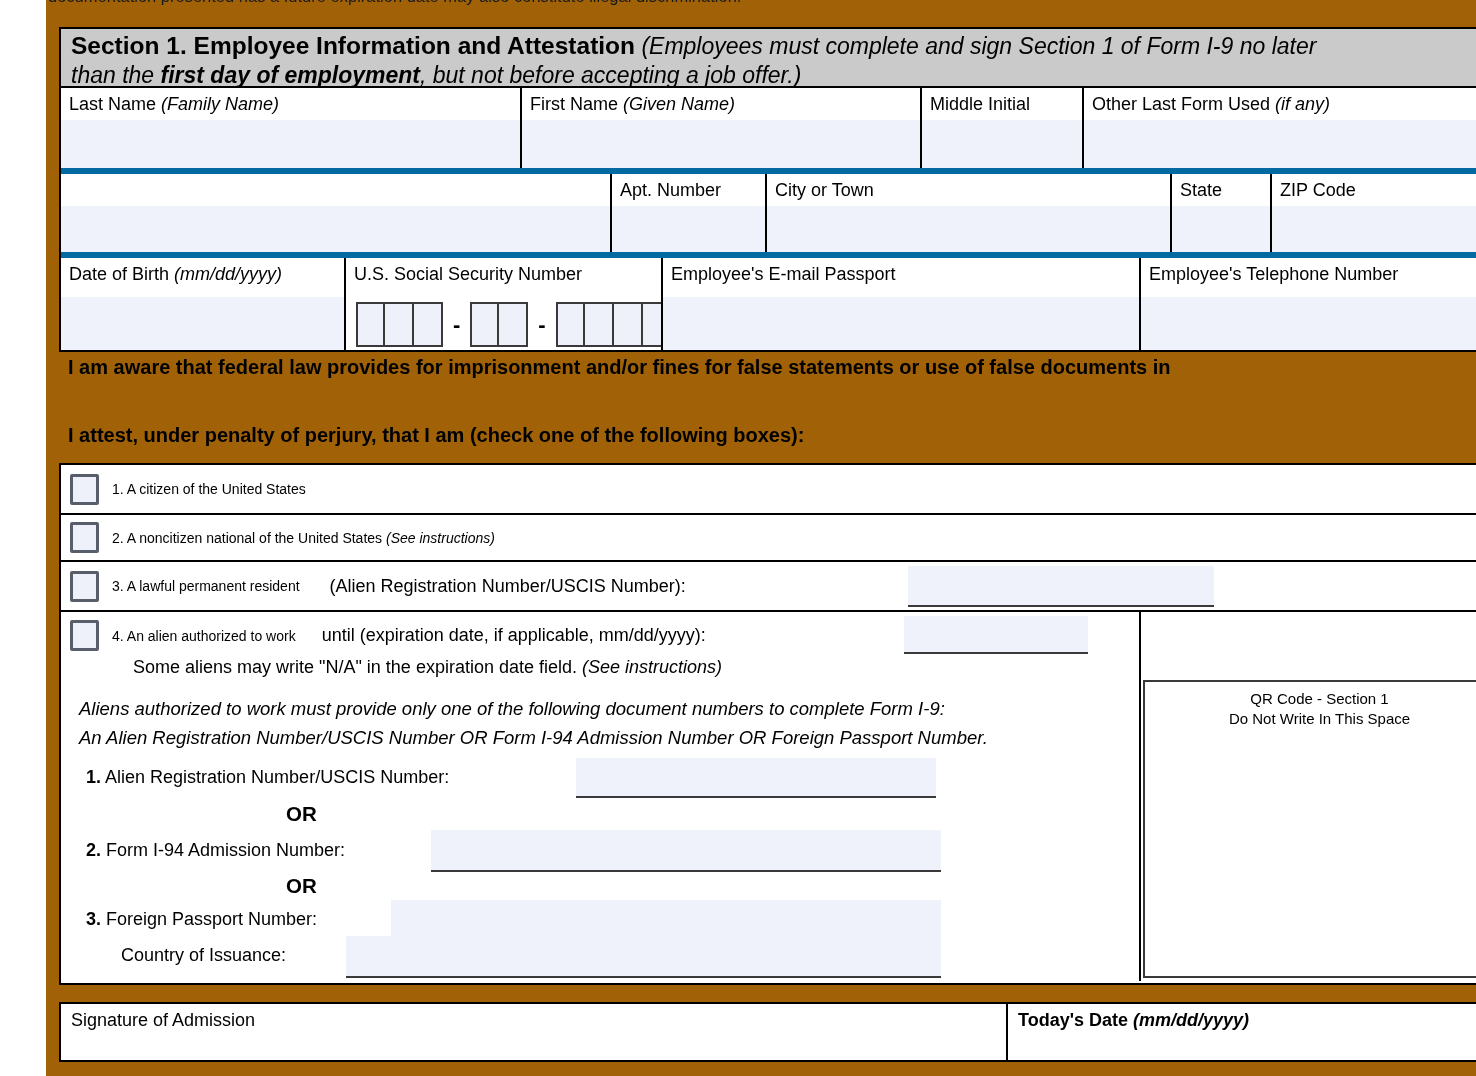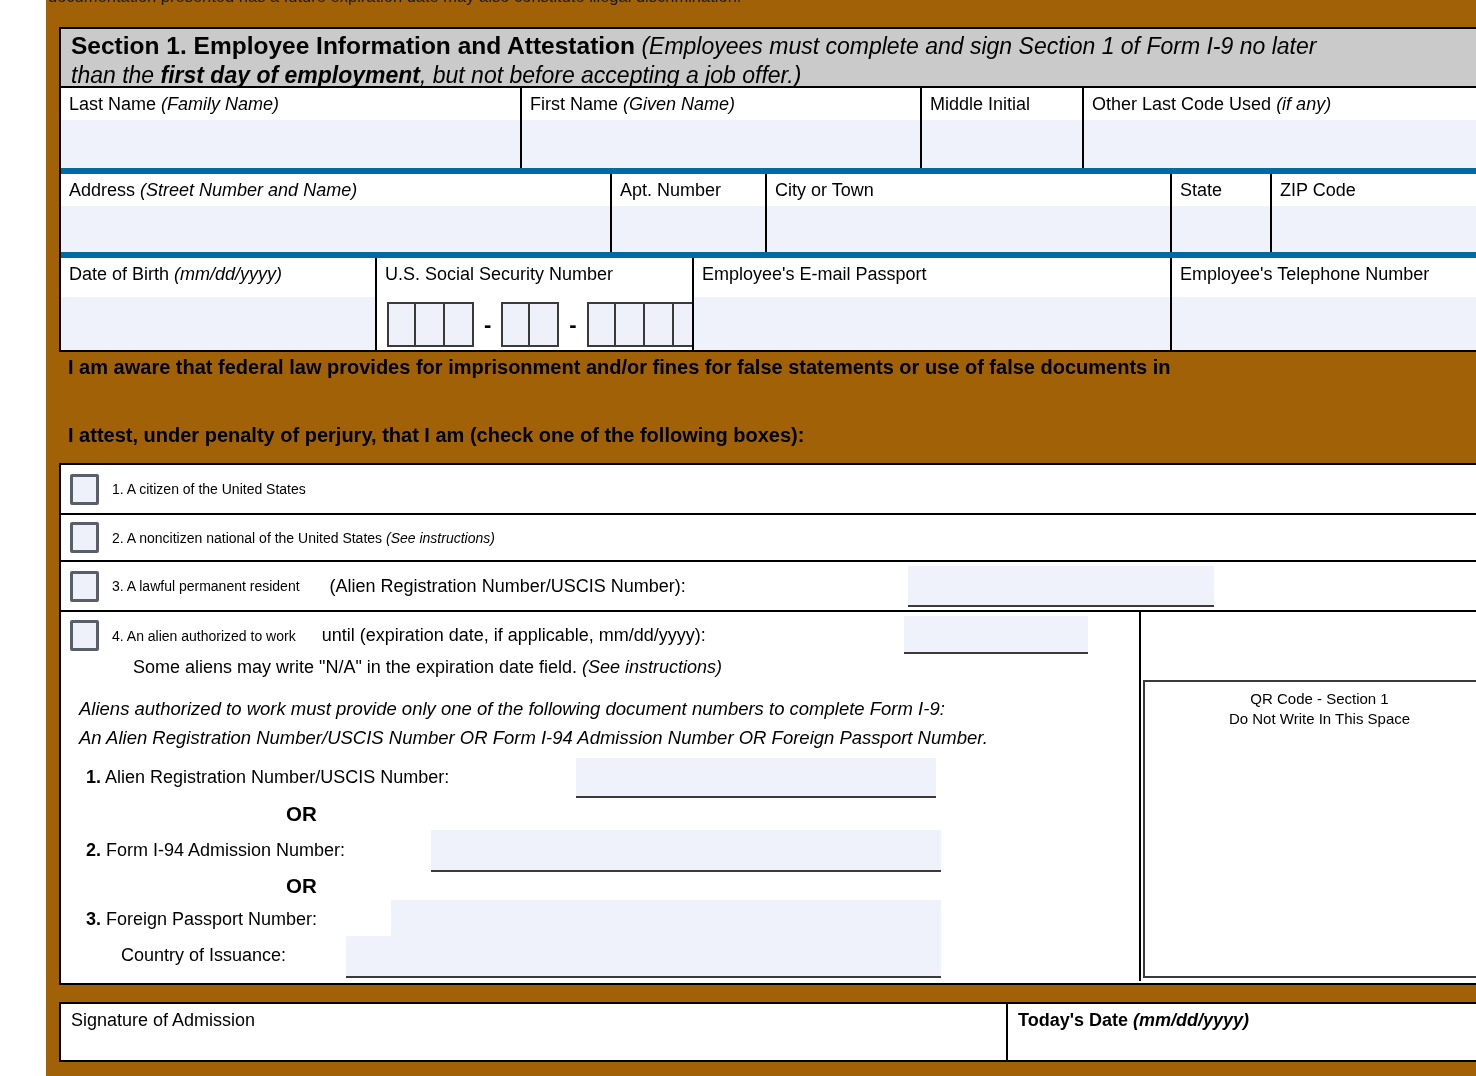--- a/index.html
+++ b/index.html
@@ -89,48 +89,47 @@
       </div>
       <div class="pcell" style="width:400px">
         <div class="plabel"><span>First Name</span> <i>(Given Name)</i></div>
         <div class="pfill" style="height:48px"></div>
       </div>
       <div class="pcell" style="width:162px">
         <div class="plabel"><span>Middle Initial</span></div>
         <div class="pfill" style="height:48px"></div>
       </div>
       <div class="pcell">
-        <div class="plabel"><span>Other Last Code Used</span> <i>(if any)</i></div>
+        <div class="plabel"><span>Other Last Form Used</span> <i>(if any)</i></div>
         <div class="pfill" style="height:48px"></div>
       </div>
     </div>
     <div class="prow" style="height:78px">
       <div class="pcell" style="width:551px">
-        <div class="plabel"><span>Address</span> <i>(Street Number and Name)</i></div>
         <div class="pfill" style="height:46px"></div>
       </div>
       <div class="pcell" style="width:155px">
         <div class="plabel"><span>Apt. Number</span></div>
         <div class="pfill" style="height:46px"></div>
       </div>
       <div class="pcell" style="width:405px">
         <div class="plabel"><span>City or Town</span></div>
         <div class="pfill" style="height:46px"></div>
       </div>
       <div class="pcell" style="width:100px">
         <div class="plabel"><span>State</span></div>
         <div class="pfill" style="height:46px"></div>
       </div>
       <div class="pcell">
         <div class="plabel"><span>ZIP Code</span></div>
         <div class="pfill" style="height:46px"></div>
       </div>
     </div>
     <div class="prow" style="height:92px">
-      <div class="pcell" style="width:316px">
+      <div class="pcell" style="width:285px">
         <div class="plabel"><span>Date of Birth</span> <i>(mm/dd/yyyy)</i></div>
         <div class="pfill" style="height:53px"></div>
       </div>
       <div class="pcell" style="width:317px">
         <div class="plabel"><span>U.S. Social Security Number</span></div>
         <div class="ssn-boxes">
           <div class="ssn-grp">
             <div class="ssn-box"></div>
             <div class="ssn-box"></div>
             <div class="ssn-box"></div>

